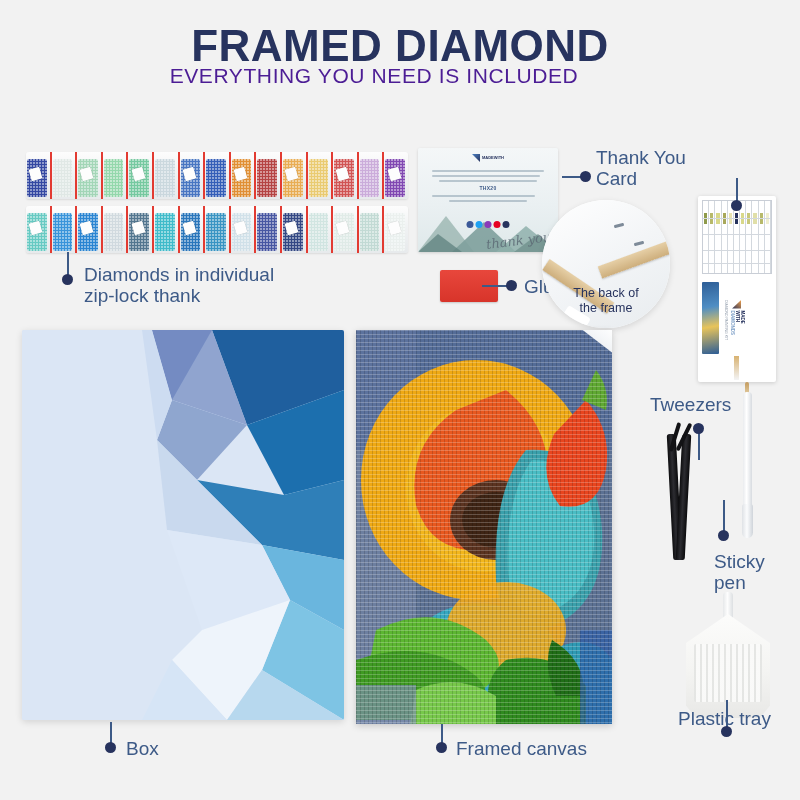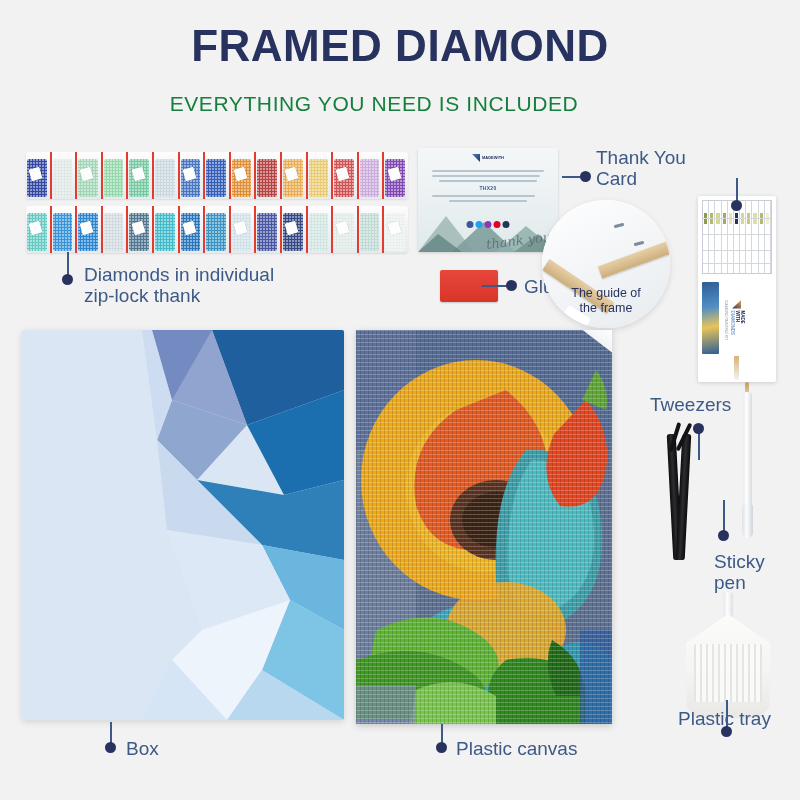--- a/index.html
+++ b/index.html
@@ -12,22 +12,22 @@
   }
   .stage{position:absolute;inset:0;}
 
   
   .title{
     position:absolute;left:0;top:24px;width:800px;text-align:center;
     font-size:44px;font-weight:bold;letter-spacing:.5px;color:#27335e;
     line-height:1;
   }
   .subtitle{
-    position:absolute;left:0;top:92px;width:748px;text-align:center;
-    font-size:21px;font-weight:normal;letter-spacing:.6px;color:#15803d;
+    position:absolute;left:0;top:64px;width:748px;text-align:center;
+    font-size:21px;font-weight:normal;letter-spacing:.6px;color:#4c1d95;
   }
 
   
   .label{
     position:absolute;color:#3d5a87;font-size:19px;line-height:1.12;
     white-space:pre-line;font-weight:normal;
   }
   .dot{
     position:absolute;width:11px;height:11px;border-radius:50%;
     background:#27335e;
@@ -402,21 +402,21 @@
   <div class="line h" style="left:482px;top:285px;width:28px;height:2px;"></div>
   <div class="dot" style="left:506px;top:280px;"></div>
   <div class="label" style="left:524px;top:276px;">Glue</div>
 
   <div class="bubble">
     <div class="canvasback"></div>
     <div class="wood1"></div>
     <div class="wood2"></div>
     <div class="staple" style="left:72px;top:24px;transform:rotate(-14deg);"></div>
     <div class="staple" style="left:92px;top:42px;transform:rotate(-14deg);"></div>
-    <div class="btext">The guide of
+    <div class="btext">The back of
 the frame</div>
     <div class="tail"></div>
   </div>
 
   <div class="guide">
     <div class="chart">
       <div class="grid" id="chartgrid">
           <div class="col">
             <div class="sw" style="background: rgb(142, 154, 74);"></div>
           </div>
@@ -518,21 +518,21 @@
       <path d="M196 310 q34 20 32 56 l-28 0 q-14 -30 -4 -56 z" fill="#1f6d16"></path>
       <rect x="0" y="355" width="60" height="39" fill="#7e8fae" opacity=".7"></rect>
       <rect x="224" y="300" width="32" height="94" fill="#2f5fa8" opacity=".75"></rect>
       <rect x="0" y="0" width="256" height="394" fill="none"></rect>
     </svg>
     <div class="dots"></div>
     <div class="corner"></div>
   </div>
   <div class="line v" style="left:441px;top:724px;width:2px;height:22px;"></div>
   <div class="dot" style="left:436px;top:742px;"></div>
-  <div class="label" style="left:456px;top:738px;">Plastic canvas</div>
+  <div class="label" style="left:456px;top:738px;">Framed canvas</div>
 
   <div class="tweezers">
     <div class="arm a1"></div>
     <div class="arm a2"></div>
     <div class="tip t1"></div>
     <div class="tip t2"></div>
   </div>
   <div class="line v" style="left:698px;top:430px;width:2px;height:30px;"></div>
   <div class="dot" style="left:693px;top:423px;"></div>
   <div class="label" style="left:650px;top:394px;">Tweezers</div>

